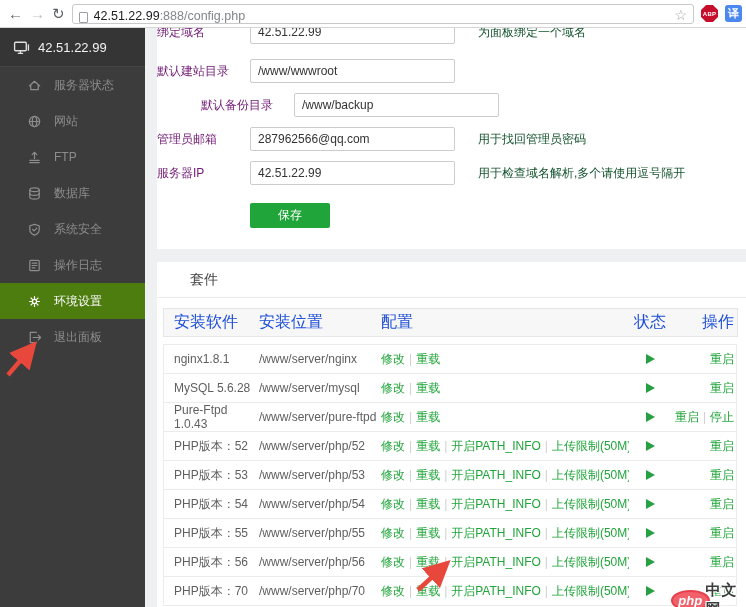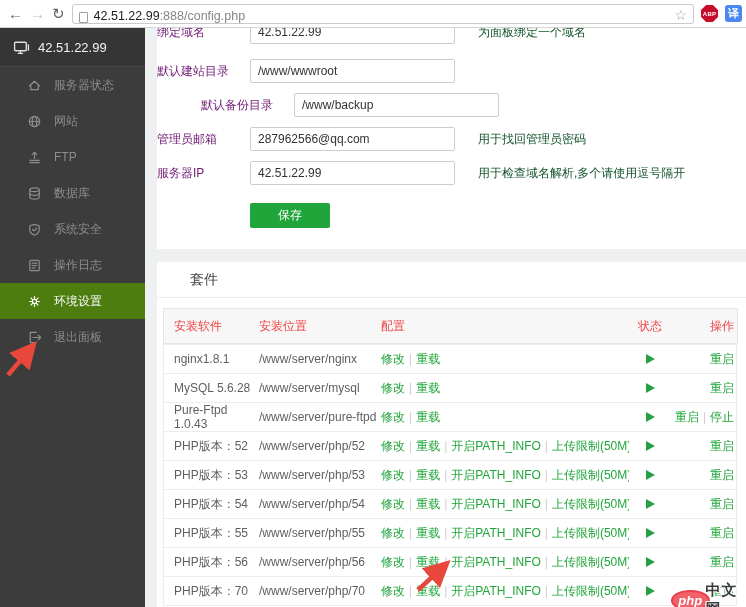--- a/index.html
+++ b/index.html
@@ -77,22 +77,22 @@
     position:absolute; left:93px; top:175px; width:80px; height:25px;
     background:#20a53a; color:#fff; border:none; border-radius:2px;
     font-size:12px; cursor:pointer; font-family:"Liberation Sans","DejaVu Sans",sans-serif;
   }
 
   
   #pkg-title { position:absolute; top:9px; left:13px; font-size:14px; color:#424242;margin-left:20px; }
   #pkg-divider { position:absolute; top:35px; left:0; right:0; border-top:1px solid #ebebeb; }
   .pkg-grid { display:grid; grid-template-columns:95px 122px 248px 42px 68px; align-items:center; }
   #pkg-head {
-    position:absolute; top:46px; left:6px; right:8px; height:36px;
-    background:#f7f7f7; border:1px solid #e6e6e6; font-size:12px; color:#ef4444;
+    position:absolute; top:46px; left:6px; right:8px; height:29px;
+    background:#f7f7f7; border:1px solid #e6e6e6; font-size:16px; color:#1d4ed8;
   }
   #pkg-rows { position:absolute; top:82px; left:6px; right:9px; border:1px solid #ececec; border-bottom:none; background:#fff; }
   .pkg-row { height:29px; border-bottom:1px solid #ececec; font-size:12px; color:#5f5f5f; }
   .cell-pad { padding-left:10px; }
   .cell-status { display:flex; justify-content:center; }
   .cell-action { text-align:right; padding-right:5px; white-space:nowrap; }
   .cell-config { white-space:nowrap; overflow:hidden; }
   .head-status { text-align:center; }
   .head-action { text-align:right; padding-right:5px; }
   .glink { color:#20a53a; text-decoration:none; cursor:pointer; }

